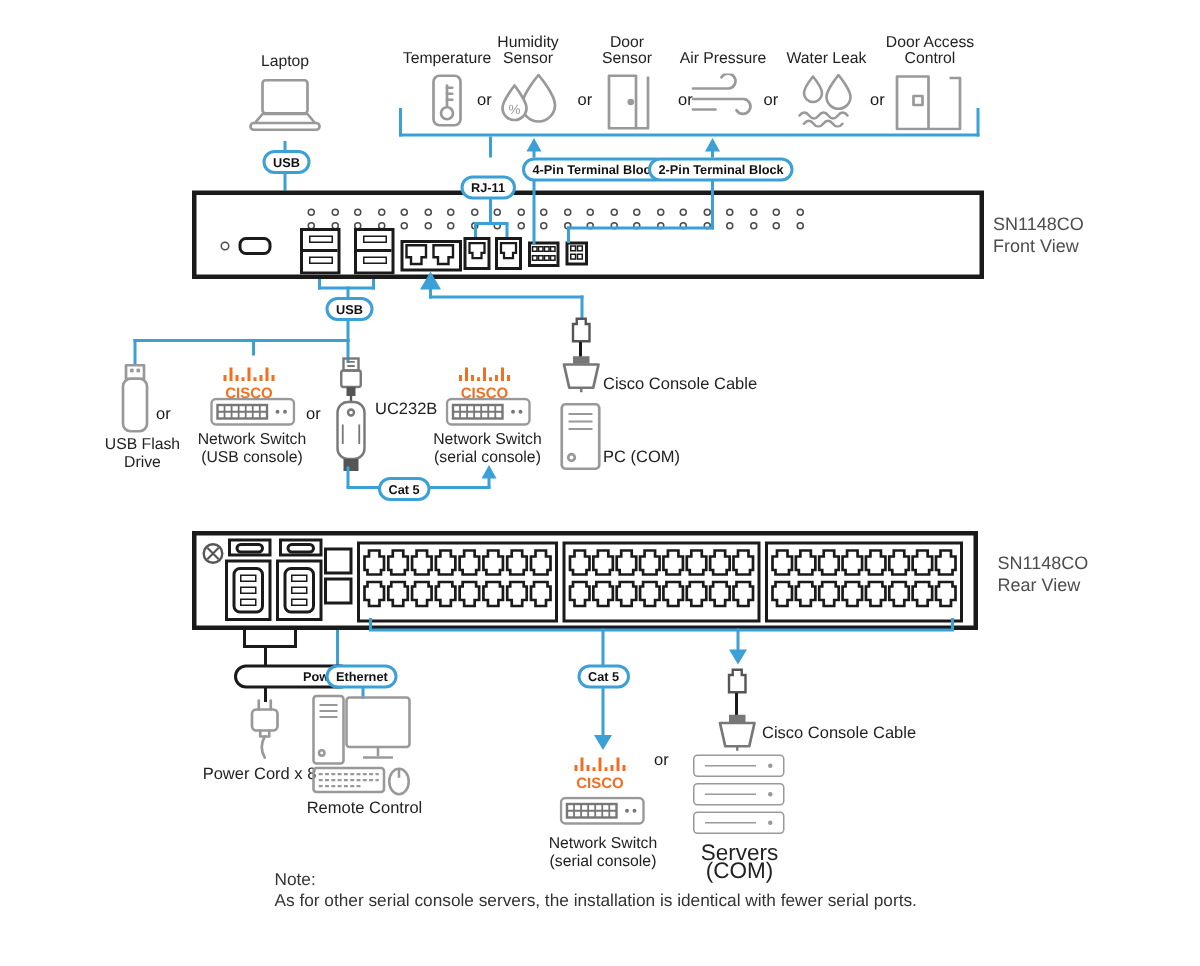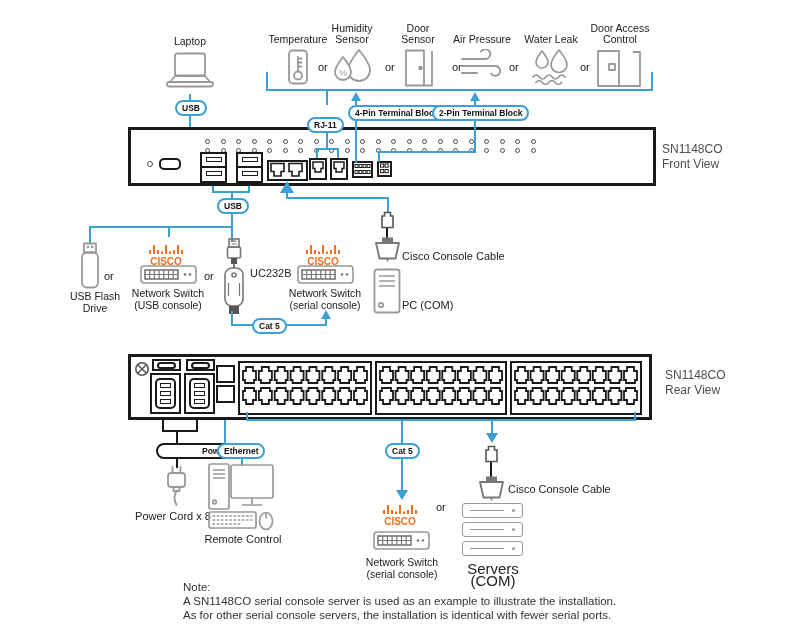--- a/index.html
+++ b/index.html
@@ -561,17 +561,16 @@
       <span class="dot"></span>
     </div>
   <div class="server" style="left:462px;top:541px">
       <span class="bar"></span>
       <span class="dot"></span>
     </div>
   <div class="lbl" style="left:453px;top:563px;width:80px;font-size:15px">Servers (COM)</div>
 
   <div class="note" style="left:183px;top:581px;width:600px">
     <div>Note:</div>
-    <div>A SN1148CO serial console server is used as an example to illustrate the installation.</div>
     <div>As for other serial console servers, the installation is identical with fewer serial ports.</div>
   </div>
 
 </div>
 
 </body></html>

